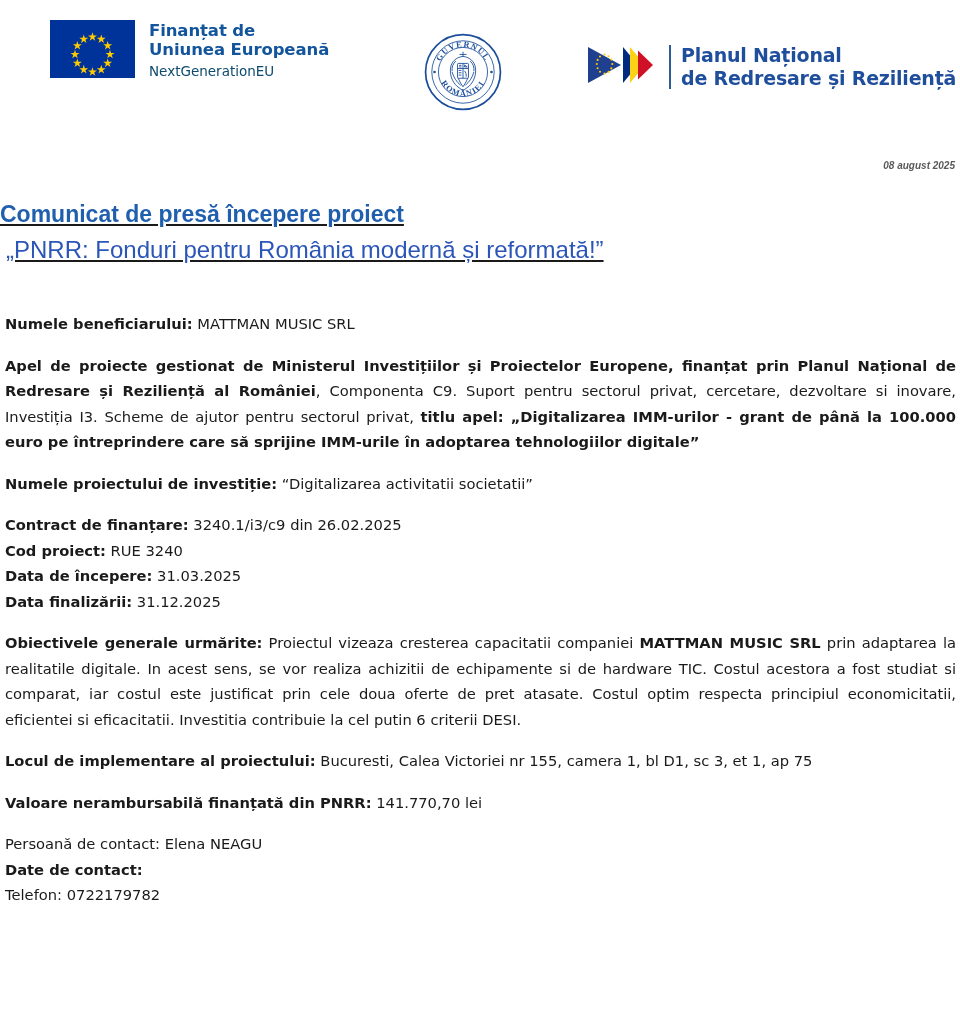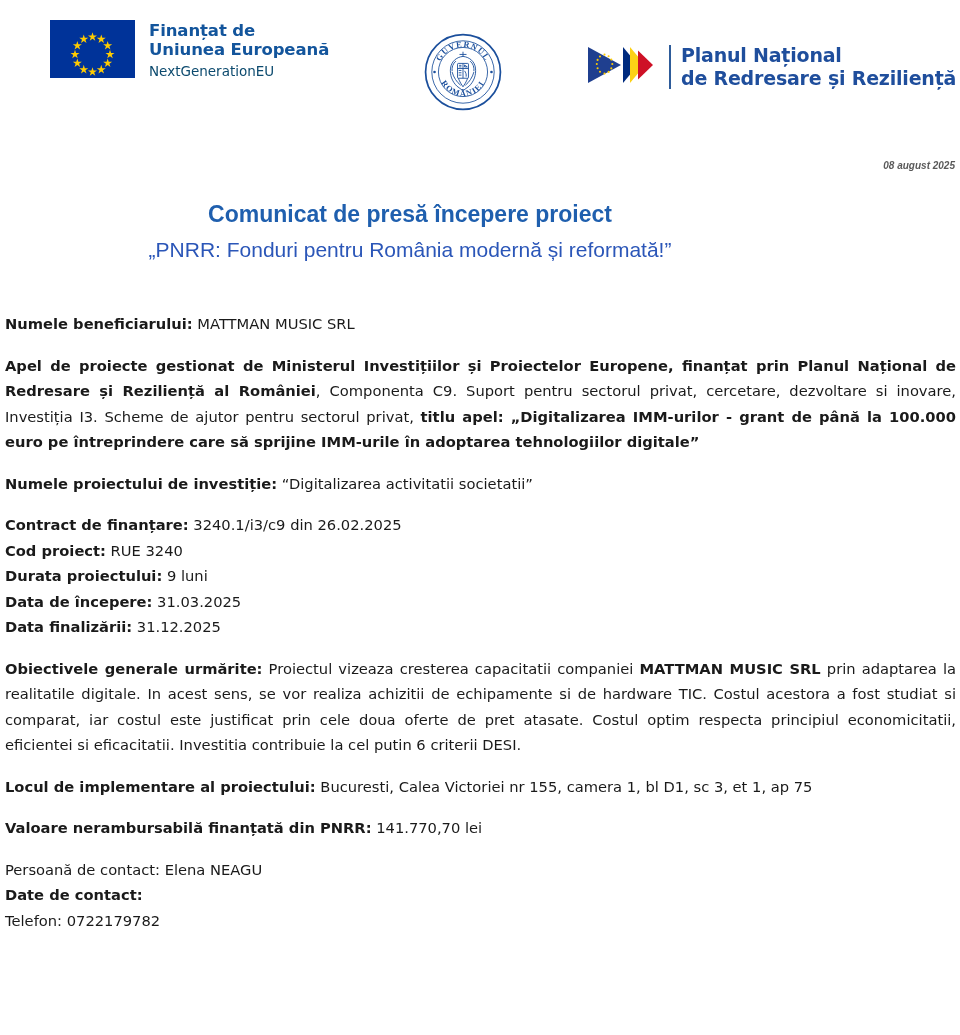--- a/index.html
+++ b/index.html
@@ -113,35 +113,37 @@
     color: #595959;
     font-family: "Liberation Sans", sans-serif;
   }
 
   
   .title-block {
     position: absolute;
     top: 200px;
     left: 0;
     width: 820px;
-    text-align: center;
+    text-align: left;
+    text-decoration: underline;
   }
   .main-title {
     color: #1F5FAE;
     font-size: 23px;
     font-weight: bold;
     font-family: "Liberation Sans", sans-serif;
     line-height: 28px;
   }
   .sub-title {
     color: #2B56B8;
-    font-size: 21px;
+    font-size: 24px;
     font-family: "Liberation Sans", sans-serif;
     line-height: 24px;
     margin-top: 10px;
+    padding-left: 6px;
   }
 
   
   .content {
     position: absolute;
     top: 311px;
     left: 5px;
     width: 951px;
   }
   .para {
@@ -301,23 +303,20 @@
     </p>
 
     <div>
       <p class="list-line">
         <b>Contract de finanțare:</b><span> 3240.1/i3/c9 din 26.02.2025</span>
       </p>
       <p class="list-line">
         <b>Cod proiect:</b><span> RUE 3240</span>
       </p>
       <p class="list-line">
-        <b>Durata proiectului:</b><span> 9 luni</span>
-      </p>
-      <p class="list-line">
         <b>Data de începere:</b><span> 31.03.2025</span>
       </p>
       <p class="list-line">
         <b>Data finalizării:</b><span> 31.12.2025</span>
       </p>
     </div>
 
     <div class="block-gap"></div>
 
     <p class="para">

